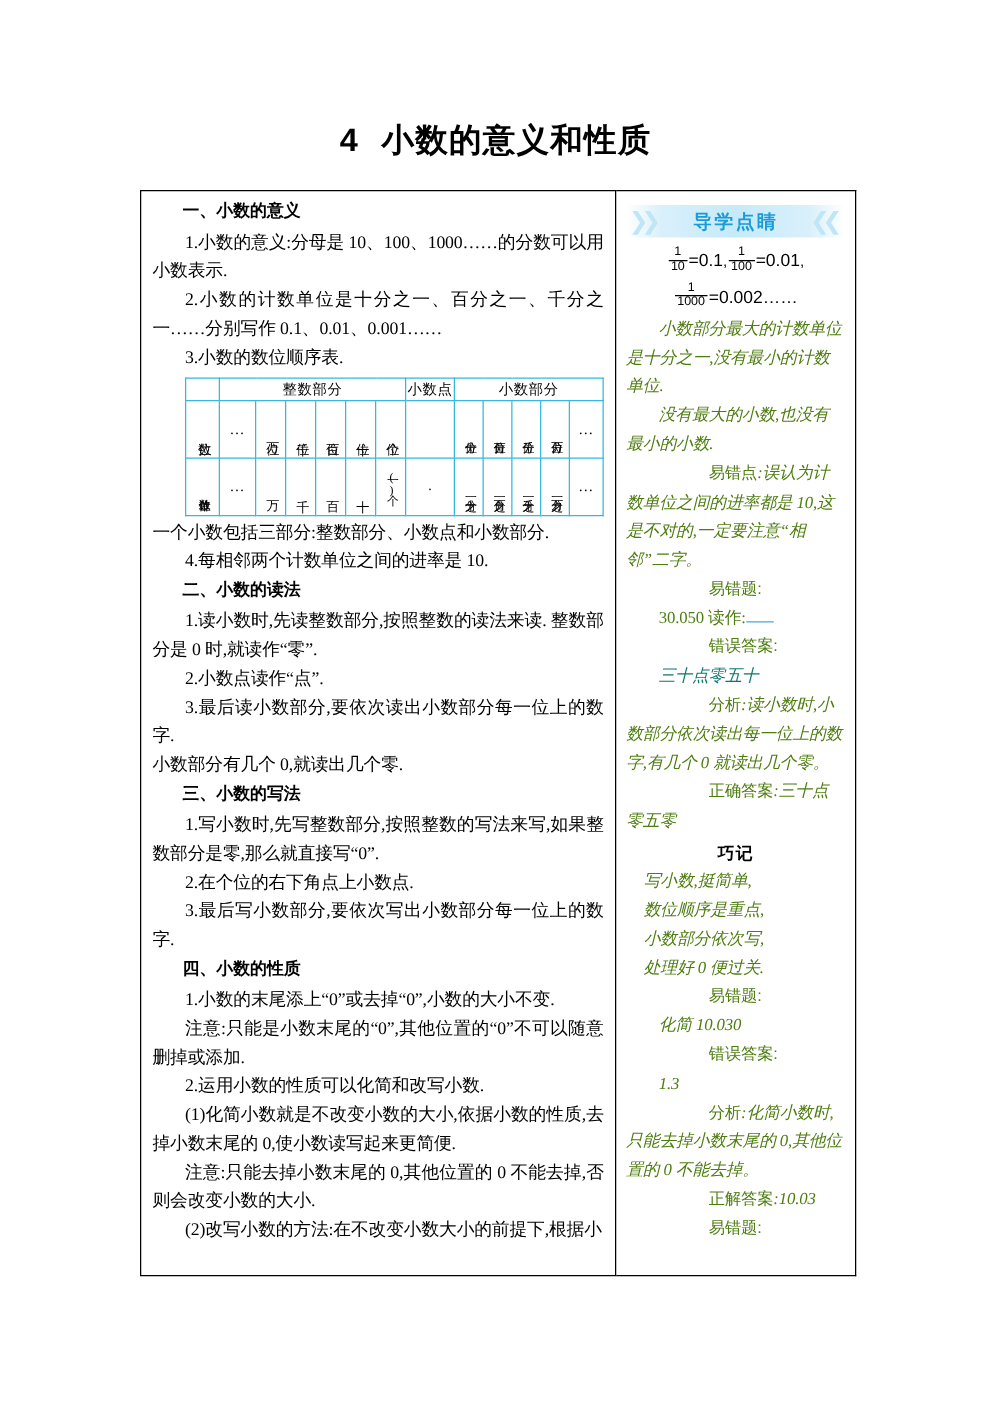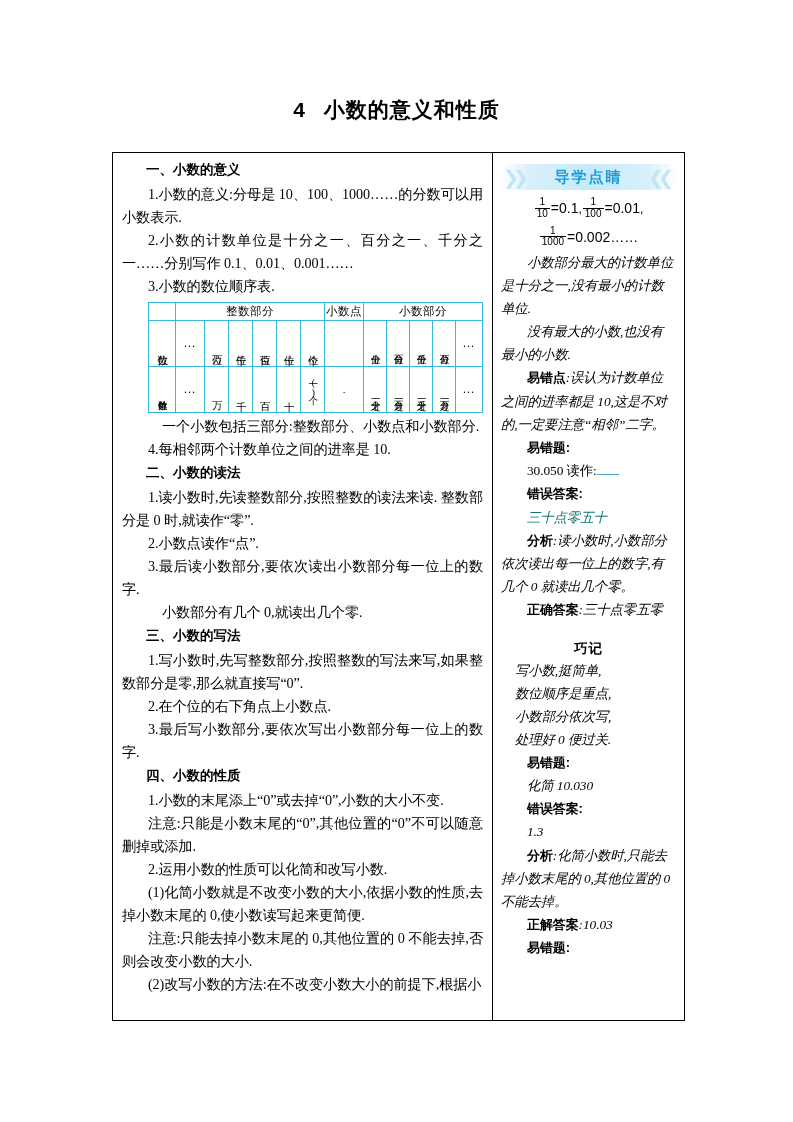--- a/index.html
+++ b/index.html
@@ -14,21 +14,21 @@
     color: #000;
     position: relative;
     overflow: hidden;
   }
 
   
   .page-title {
     text-align: center;
     font-family: "Liberation Sans", "DejaVu Sans", sans-serif;
     font-weight: bold;
-    font-size: 21px;
+    font-size: 26px;
     letter-spacing: 1px;
     margin: 0;
     padding-top: 98px;
     line-height: 1.1;
   }
   .page-title .num { margin-right: 18px; }
 
   
   .frame {
     position: absolute;
@@ -68,21 +68,21 @@
     line-height: 1.55;
   }
   .para {
     font-size: 14.2px;
     line-height: 1.62;
     text-indent: 26px;
     margin: 0;
     text-align: justify;
     letter-spacing: -0.1px;
   }
-  .para.noind { text-indent: 0; margin-left: 40px; }
+  .para.noind { text-indent: 0; }
 
   
   .dtable {
     border-collapse: collapse;
     margin: 4px 0 2px 26px;
     table-layout: fixed;
     font-size: 11px;
   }
   .dtable td {
     border: 1.3px solid #35b7e0;
@@ -142,29 +142,30 @@
   .chev.r1 { right: 2px; }
   .chev.r2 { right: 12px; }
 
   .rpara {
     font-family: "Liberation Serif", "DejaVu Serif", serif;
     font-style: italic;
     font-size: 13.4px;
     line-height: 1.72;
     text-indent: 26px;
     margin: 0;
-    color: #000000;
+    color: #4d7c0f;
     letter-spacing: -0.1px;
   }
   .rpara.noind { text-indent: 0; }
   .rpara b {
     font-family: "Liberation Sans", "DejaVu Sans", sans-serif;
     font-style: normal;
-    font-weight: bold;
+    font-weight: normal;
     font-size: 13px;
+    margin-left: 40px;
   }
   .rpara .reg { font-style: normal; }
   .gray { color: #0f766e; }
   .blank-line {
     display: inline-block;
     width: 22px;
     border-bottom: 1.4px solid #4aa8dd;
     height: 11px;
     vertical-align: baseline;
   }
@@ -191,21 +192,21 @@
   .frac .n { display: block; padding: 0 2px; }
   .frac .d { display: block; border-top: 1.1px solid #000; padding: 0 2px; }
   .tiny-sep { font-size: 12px; }
   .qiaoji {
     font-family: "Liberation Sans", "DejaVu Sans", sans-serif;
     font-weight: bold;
     font-style: normal;
     font-size: 13.5px;
     text-align: center;
     text-indent: 0;
-    margin: 18px 0 1px 0;
+    margin: 6px 0 1px 0;
     letter-spacing: 1px;
   }
 </style>
 </head>
 <body>
 
 <h1 class="page-title">
   <span class="num">4</span><span>小数的意义和性质</span>
 </h1>
 

